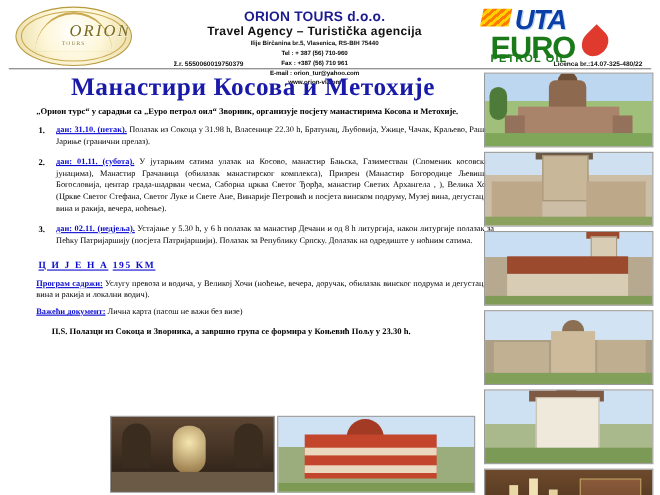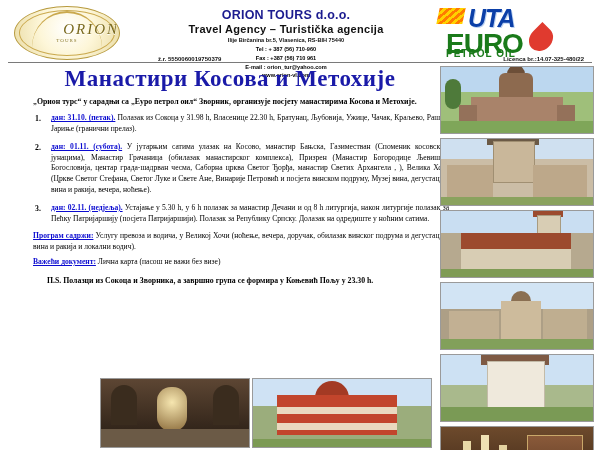--- a/index.html
+++ b/index.html
@@ -275,20 +275,24 @@
       </div>
     </div>
 
     <div class="item">
       <div class="num">3.</div>
       <div class="txt">
         <span class="dan">дан: 02.11. (недјеља).</span><span> Устајање у 5.30 h, у 6 h полазак за манастир Дечани и од 8 h литургија, након литургије полазак за Пећку Патријаршију (посјета Патријаршији). Полазак за Републику Српску. Долазак на одредиште у ноћним сатима.</span>
       </div>
     </div>
 
+    <div>
+      <span class="price">Ц И Ј Е Н А</span>
+      <span class="price km">195 KM</span>
+    </div>
 
     <div class="blk">
       <span class="lbl">Програм садржи:</span><span> Услугу превоза и водича,  у Великој Хочи (ноћење, вечера, доручак, обилазак винског подрума и дегустација вина и ракија и локални водич).</span>
     </div>
 
     <div class="blk">
       <span class="lbl">Важећи документ:</span><span> Лична карта (пасош не важи без визе)</span>
     </div>
 
     <div class="ps">П.S. Полазци из Сокоца и Зворника, а завршно група  се формира у Коњевић Пољу у 23.30 h.</div>

